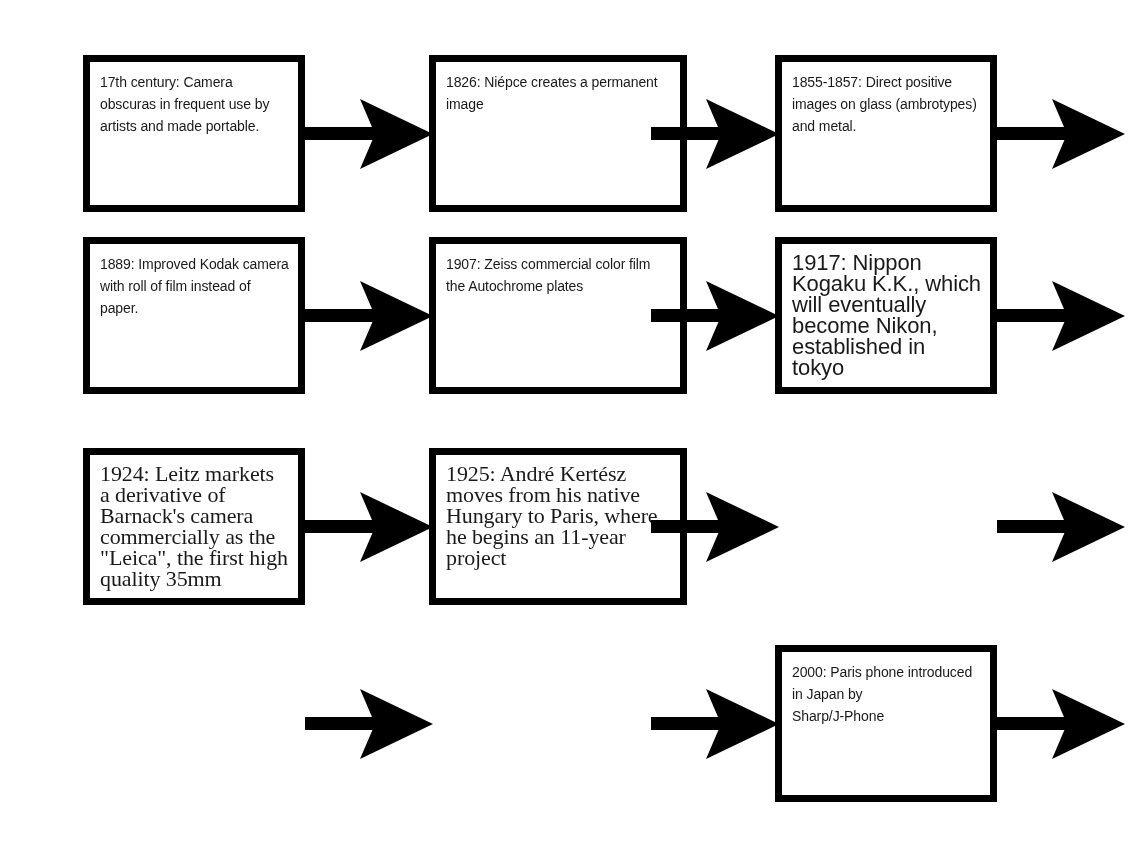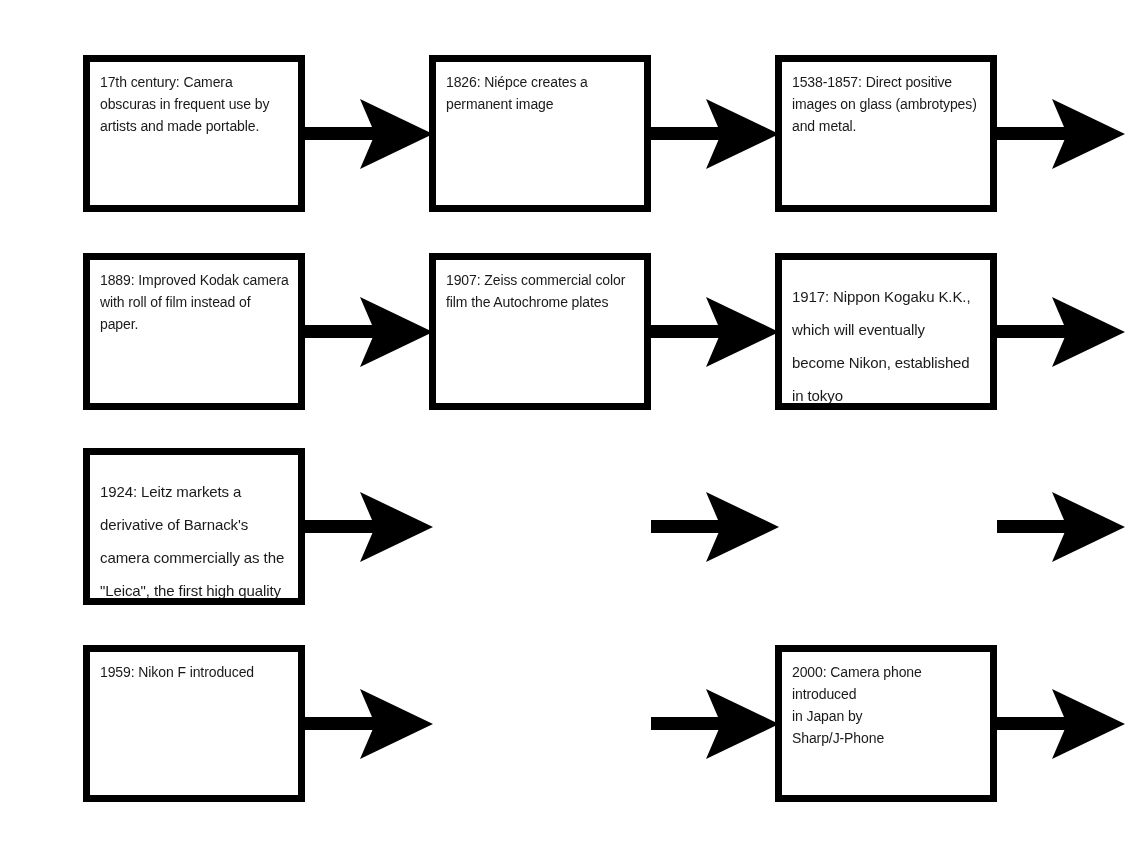--- a/index.html
+++ b/index.html
@@ -44,28 +44,28 @@
     display: block;
     padding: 9px 9px 4px 10px;
     font-size: 14px;
     line-height: 22px;
     letter-spacing: -0.1px;
     white-space: pre-line;
     color: #1a1a1a;
     font-weight: 400;
   }
   .node.small .node-text {
-    font-size: 15px;
-    line-height: 33px;
-    padding-top: 20px;
+    font-size: 22px;
+    line-height: 21px;
+    padding-top: 8px;
   }
 
   
   .col0 { left: 83px;  width: 222px; }
-  .col1 { left: 429px; width: 222px; }
+  .col1 { left: 429px; width: 258px; }
   .col2 { left: 775px; width: 222px; }
   .node { top: 0; height: 157px; }
 
   
   .arrow {
     position: absolute;
     top: 38px;
     width: 130px;
     height: 82px;
   }
@@ -97,32 +97,32 @@
     </div>
 
     <div class="arrow arr1">
       <svg viewBox="0 0 130 82" xmlns="http://www.w3.org/2000/svg" aria-hidden="true">
         <path d="M0 34 L72 34 L72 47 L0 47 Z" fill="#000000"></path>
         <path d="M128 41 L55 6 L70 41 L55 76 Z" fill="#000000"></path>
       </svg>
     </div>
 
     <div class="node col2">
-      <span class="node-text">1538-1857: Direct positive images on glass (ambrotypes) and metal.</span>
-    </div>
-
-    <div class="arrow arr2">
-      <svg viewBox="0 0 130 82" xmlns="http://www.w3.org/2000/svg" aria-hidden="true">
-        <path d="M0 34 L72 34 L72 47 L0 47 Z" fill="#000000"></path>
-        <path d="M128 41 L55 6 L70 41 L55 76 Z" fill="#000000"></path>
-      </svg>
-    </div>
-  </div>
-
-  <div class="row" style="top:253px;">
+      <span class="node-text">1855-1857: Direct positive images on glass (ambrotypes) and metal.</span>
+    </div>
+
+    <div class="arrow arr2">
+      <svg viewBox="0 0 130 82" xmlns="http://www.w3.org/2000/svg" aria-hidden="true">
+        <path d="M0 34 L72 34 L72 47 L0 47 Z" fill="#000000"></path>
+        <path d="M128 41 L55 6 L70 41 L55 76 Z" fill="#000000"></path>
+      </svg>
+    </div>
+  </div>
+
+  <div class="row" style="top:237px;">
 
     <div class="node col0">
       <span class="node-text">1889: Improved Kodak camera with roll of film instead of paper.</span>
     </div>
 
     <div class="arrow arr0">
       <svg viewBox="0 0 130 82" xmlns="http://www.w3.org/2000/svg" aria-hidden="true">
         <path d="M0 34 L72 34 L72 47 L0 47 Z" fill="#000000"></path>
         <path d="M128 41 L55 6 L70 41 L55 76 Z" fill="#000000"></path>
       </svg>
@@ -144,73 +144,73 @@
     </div>
 
     <div class="arrow arr2">
       <svg viewBox="0 0 130 82" xmlns="http://www.w3.org/2000/svg" aria-hidden="true">
         <path d="M0 34 L72 34 L72 47 L0 47 Z" fill="#000000"></path>
         <path d="M128 41 L55 6 L70 41 L55 76 Z" fill="#000000"></path>
       </svg>
     </div>
   </div>
 
-  <div class="row" style="top:448px;">
+  <div class="row" style="top:448px;font-family:Liberation Serif, serif;">
 
     <div class="node col0 small">
       <span class="node-text">1924: Leitz markets a derivative of Barnack's camera commercially as the "Leica", the first high quality 35mm</span>
     </div>
 
     <div class="arrow arr0">
       <svg viewBox="0 0 130 82" xmlns="http://www.w3.org/2000/svg" aria-hidden="true">
         <path d="M0 34 L72 34 L72 47 L0 47 Z" fill="#000000"></path>
         <path d="M128 41 L55 6 L70 41 L55 76 Z" fill="#000000"></path>
       </svg>
     </div>
 
+    <div class="node col1 small">
+      <span class="node-text">1925: André Kertész moves from his native Hungary to Paris, where he begins an 11-year project</span>
+    </div>
 
     <div class="arrow arr1">
       <svg viewBox="0 0 130 82" xmlns="http://www.w3.org/2000/svg" aria-hidden="true">
         <path d="M0 34 L72 34 L72 47 L0 47 Z" fill="#000000"></path>
         <path d="M128 41 L55 6 L70 41 L55 76 Z" fill="#000000"></path>
       </svg>
     </div>
 
 
     <div class="arrow arr2">
       <svg viewBox="0 0 130 82" xmlns="http://www.w3.org/2000/svg" aria-hidden="true">
         <path d="M0 34 L72 34 L72 47 L0 47 Z" fill="#000000"></path>
         <path d="M128 41 L55 6 L70 41 L55 76 Z" fill="#000000"></path>
       </svg>
     </div>
   </div>
 
   <div class="row" style="top:645px;">
 
-    <div class="node col0">
-      <span class="node-text">1959: Nikon F introduced</span>
-    </div>
 
     <div class="arrow arr0">
       <svg viewBox="0 0 130 82" xmlns="http://www.w3.org/2000/svg" aria-hidden="true">
         <path d="M0 34 L72 34 L72 47 L0 47 Z" fill="#000000"></path>
         <path d="M128 41 L55 6 L70 41 L55 76 Z" fill="#000000"></path>
       </svg>
     </div>
 
 
     <div class="arrow arr1">
       <svg viewBox="0 0 130 82" xmlns="http://www.w3.org/2000/svg" aria-hidden="true">
         <path d="M0 34 L72 34 L72 47 L0 47 Z" fill="#000000"></path>
         <path d="M128 41 L55 6 L70 41 L55 76 Z" fill="#000000"></path>
       </svg>
     </div>
 
     <div class="node col2">
-      <span class="node-text">2000: Camera phone introduced
+      <span class="node-text">2000: Paris phone introduced
 in Japan by
 Sharp/J-Phone</span>
     </div>
 
     <div class="arrow arr2">
       <svg viewBox="0 0 130 82" xmlns="http://www.w3.org/2000/svg" aria-hidden="true">
         <path d="M0 34 L72 34 L72 47 L0 47 Z" fill="#000000"></path>
         <path d="M128 41 L55 6 L70 41 L55 76 Z" fill="#000000"></path>
       </svg>
     </div>

